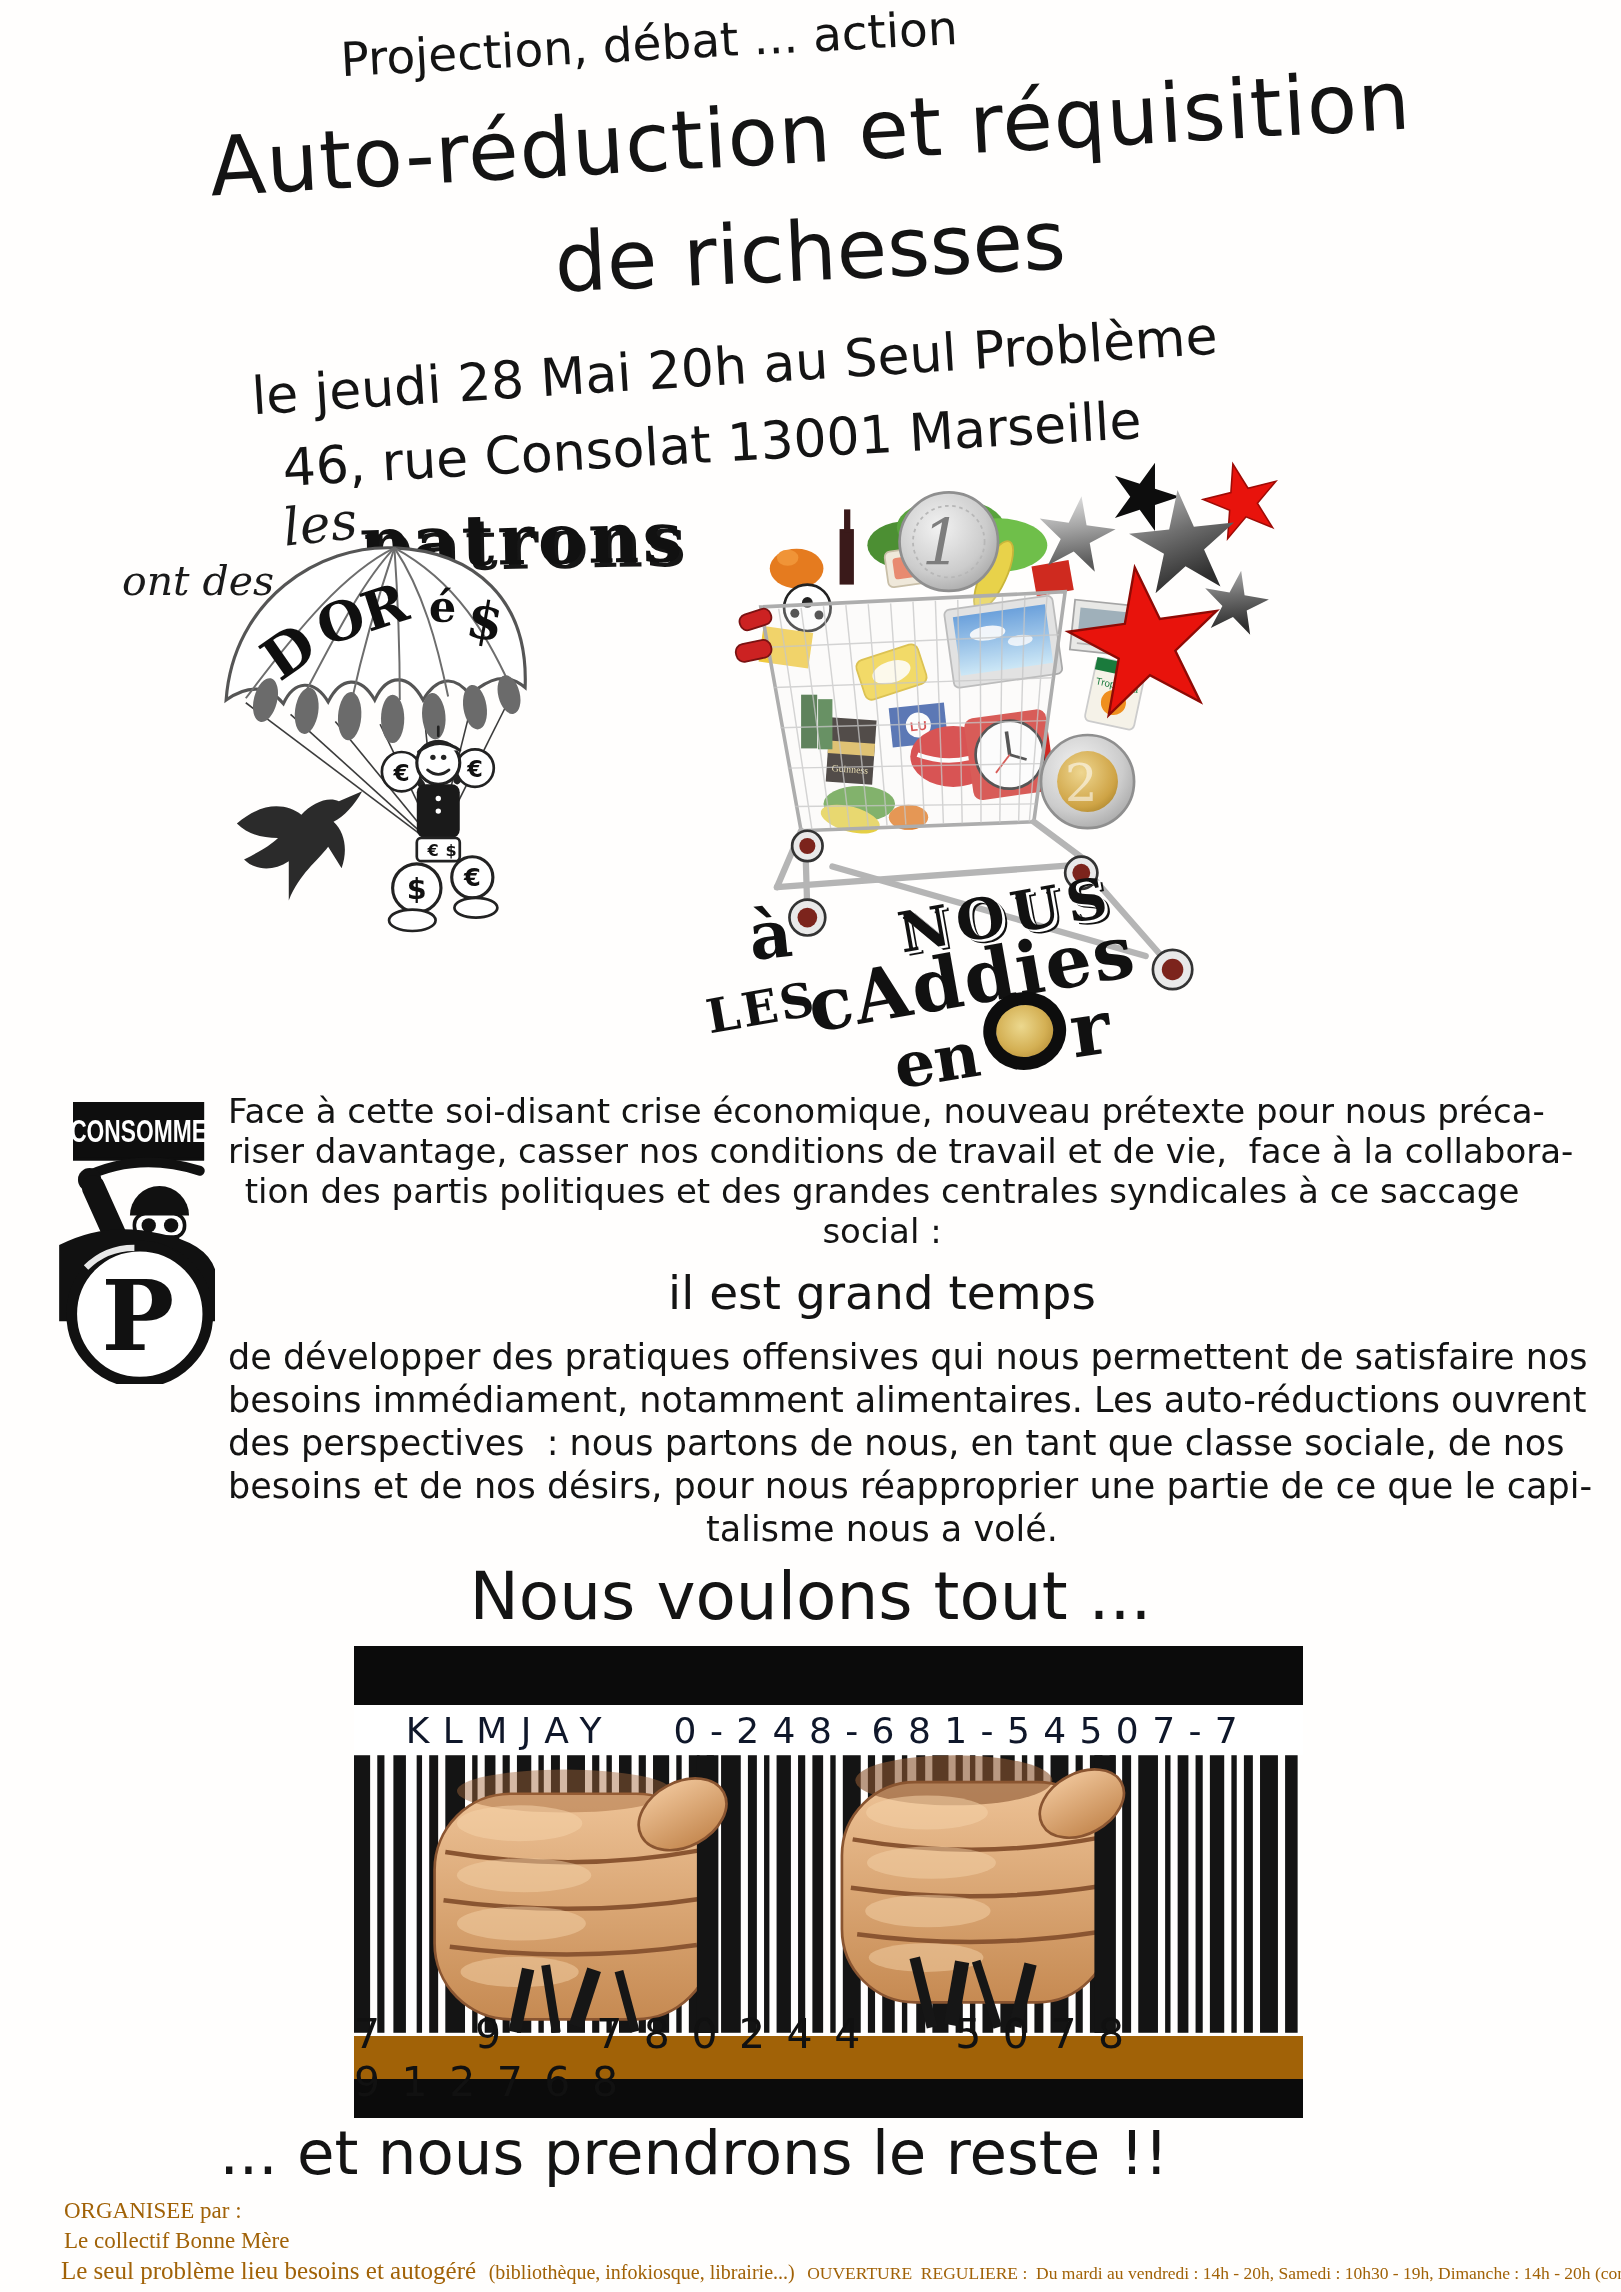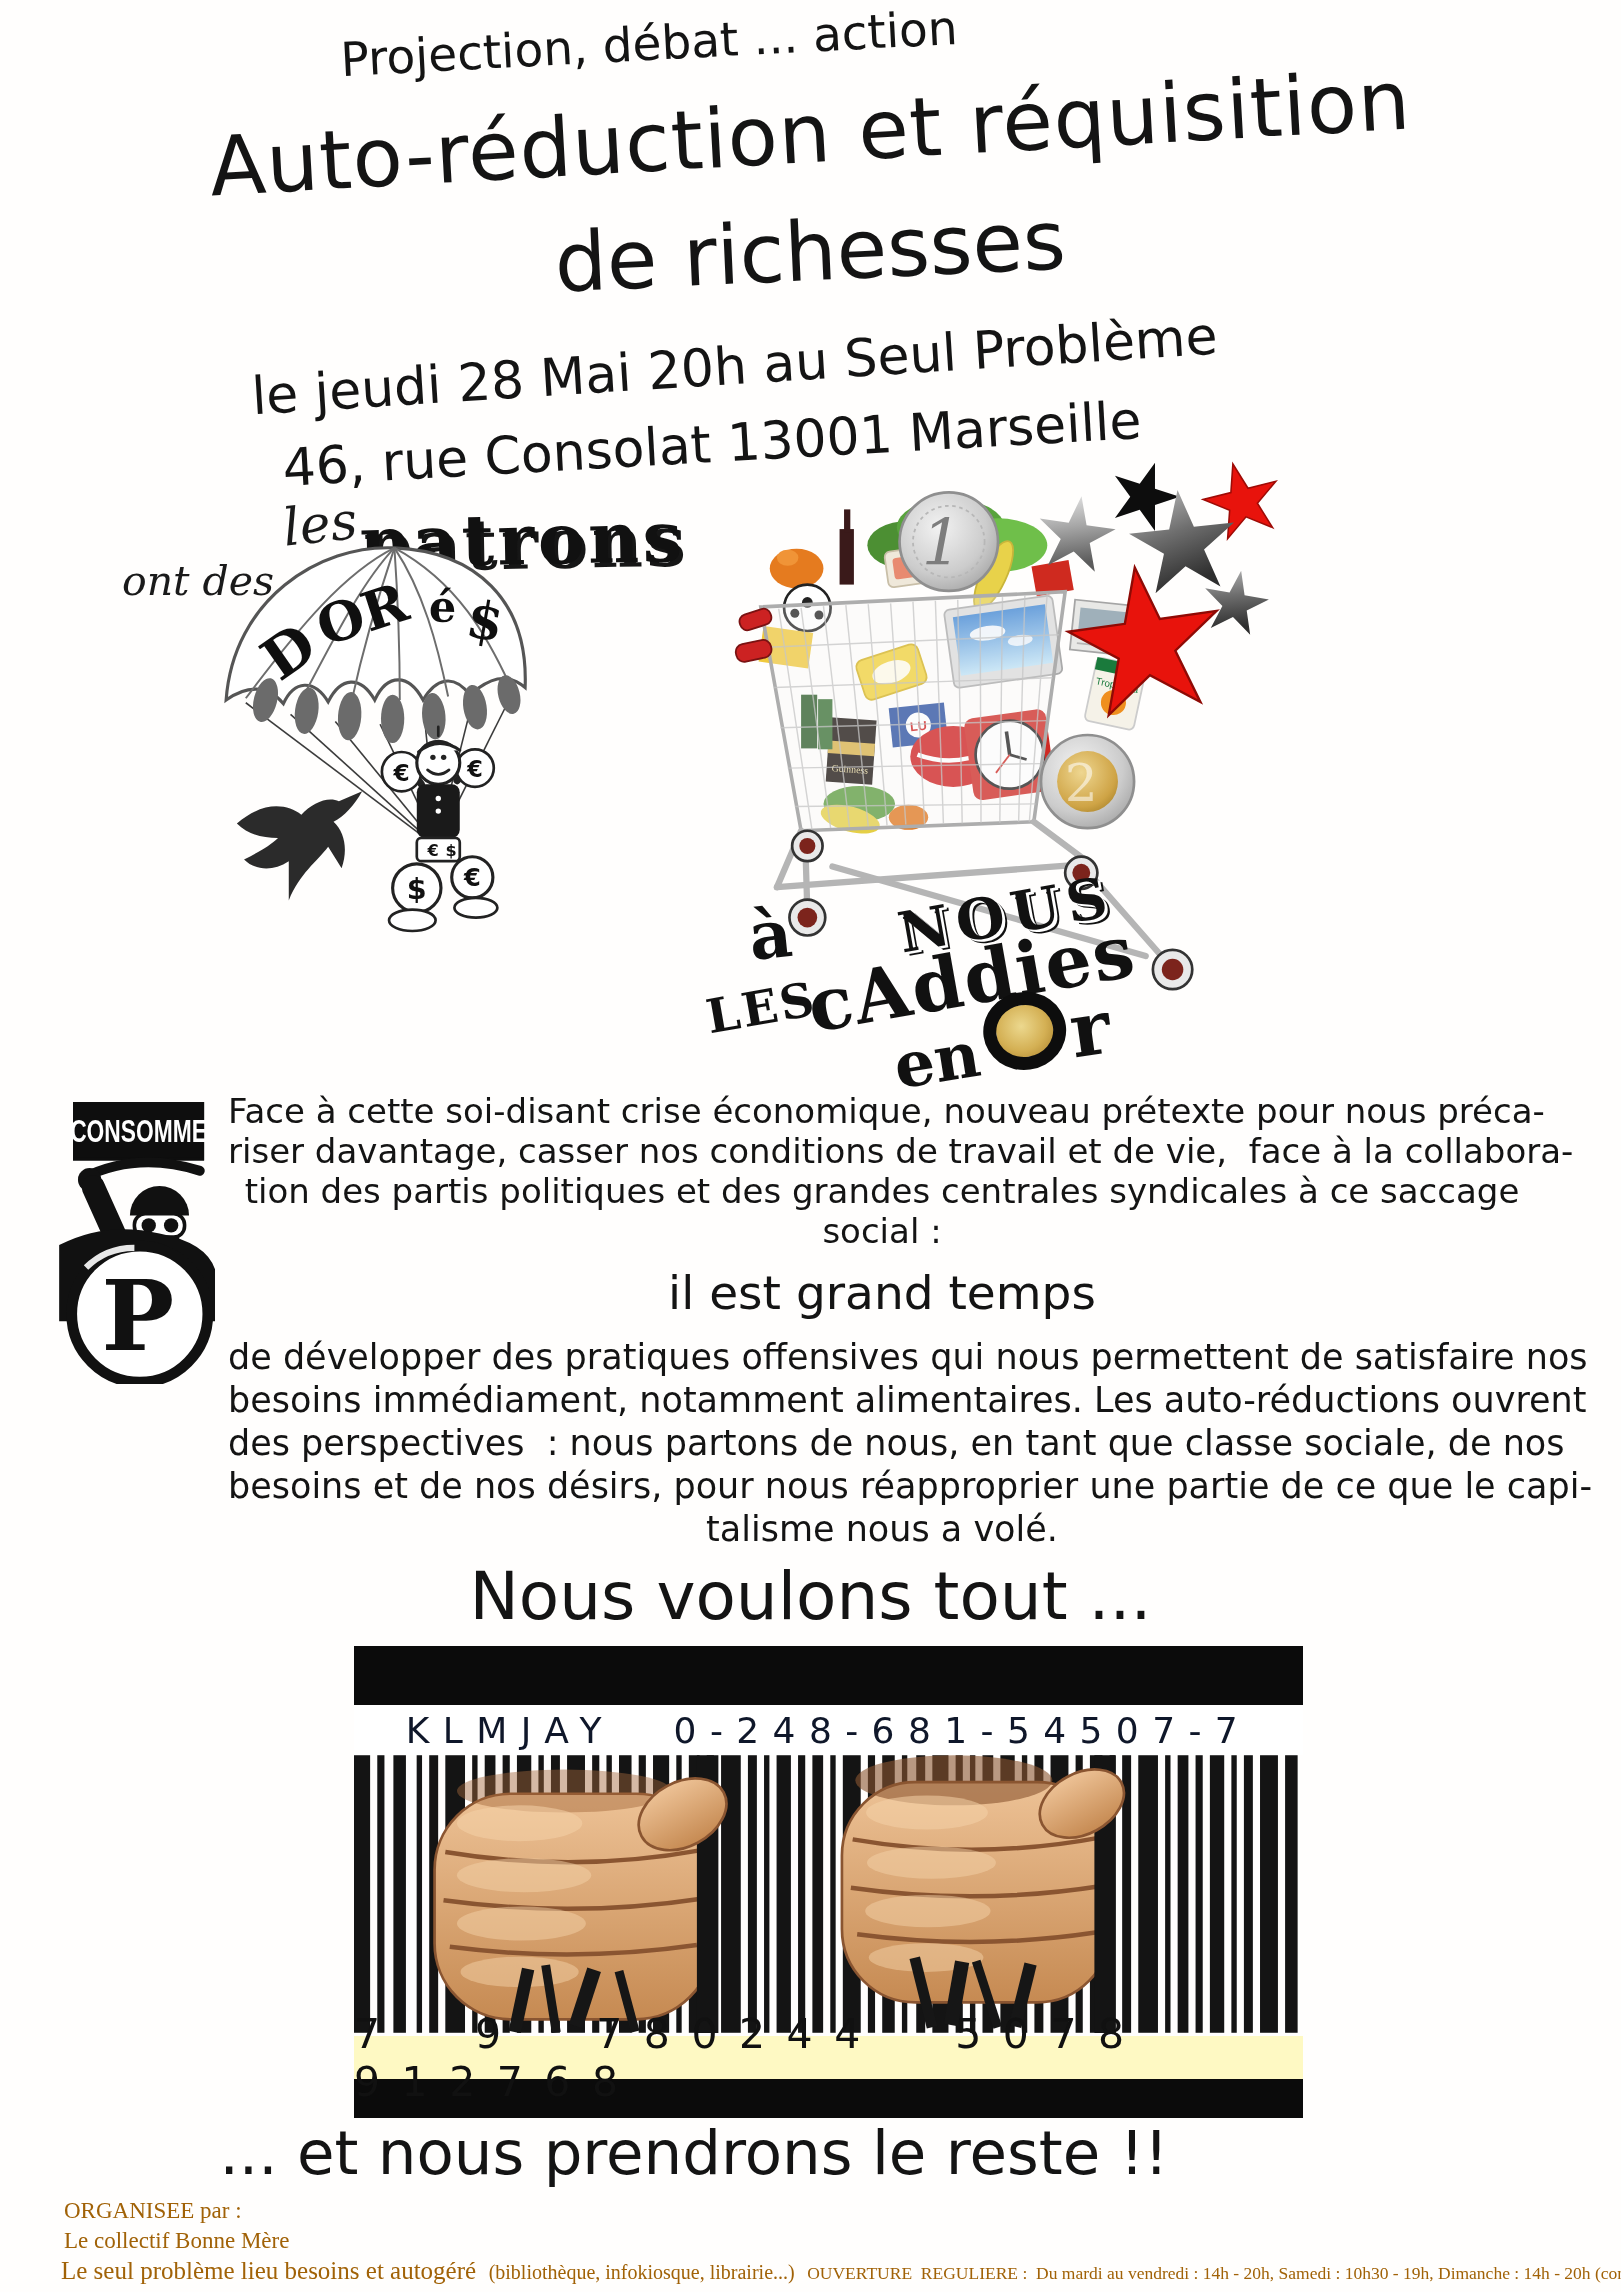--- a/index.html
+++ b/index.html
@@ -50,21 +50,21 @@
   .p2{margin-top:15px;}
   .p2line{font-size:35px;line-height:43px;}
   .slogan-top{top:1558px;left:0;width:1621px;font-size:66px;}
   .slogan-bottom{top:2117px;left:0;width:1388px;font-size:61px;}
 
   
   .barcode{top:1646px;left:354px;width:949px;}
   .bc-bar{background:#0b0b0b;width:100%;}
   .bc-code-top{height:50px;background:#fff;display:flex;align-items:center;justify-content:center;
                font-family:"DejaVu Sans",sans-serif;font-size:36px;letter-spacing:13.4px;word-spacing:34px;color:#0f172a;}
-  .bc-code-bottom{height:43px;background:#fef9c3;display:flex;align-items:center;justify-content:center;
+  .bc-code-bottom{height:43px;background:#a16207;display:flex;align-items:center;justify-content:center;
                font-family:"DejaVu Sans",sans-serif;font-size:41px;letter-spacing:21.5px;word-spacing:39px;color:#111;}
 
   
   .organizer{top:2196px;left:64px;font-size:23px;line-height:30px;}
   .footer{top:2257px;left:61px;width:1554px;display:flex;align-items:baseline;gap:12.5px;white-space:pre;}
   .f-venue{font-size:25px;}
   .f-detail{font-size:20px;}
   .f-hours{font-size:17.5px;}
 </style>
 </head>

